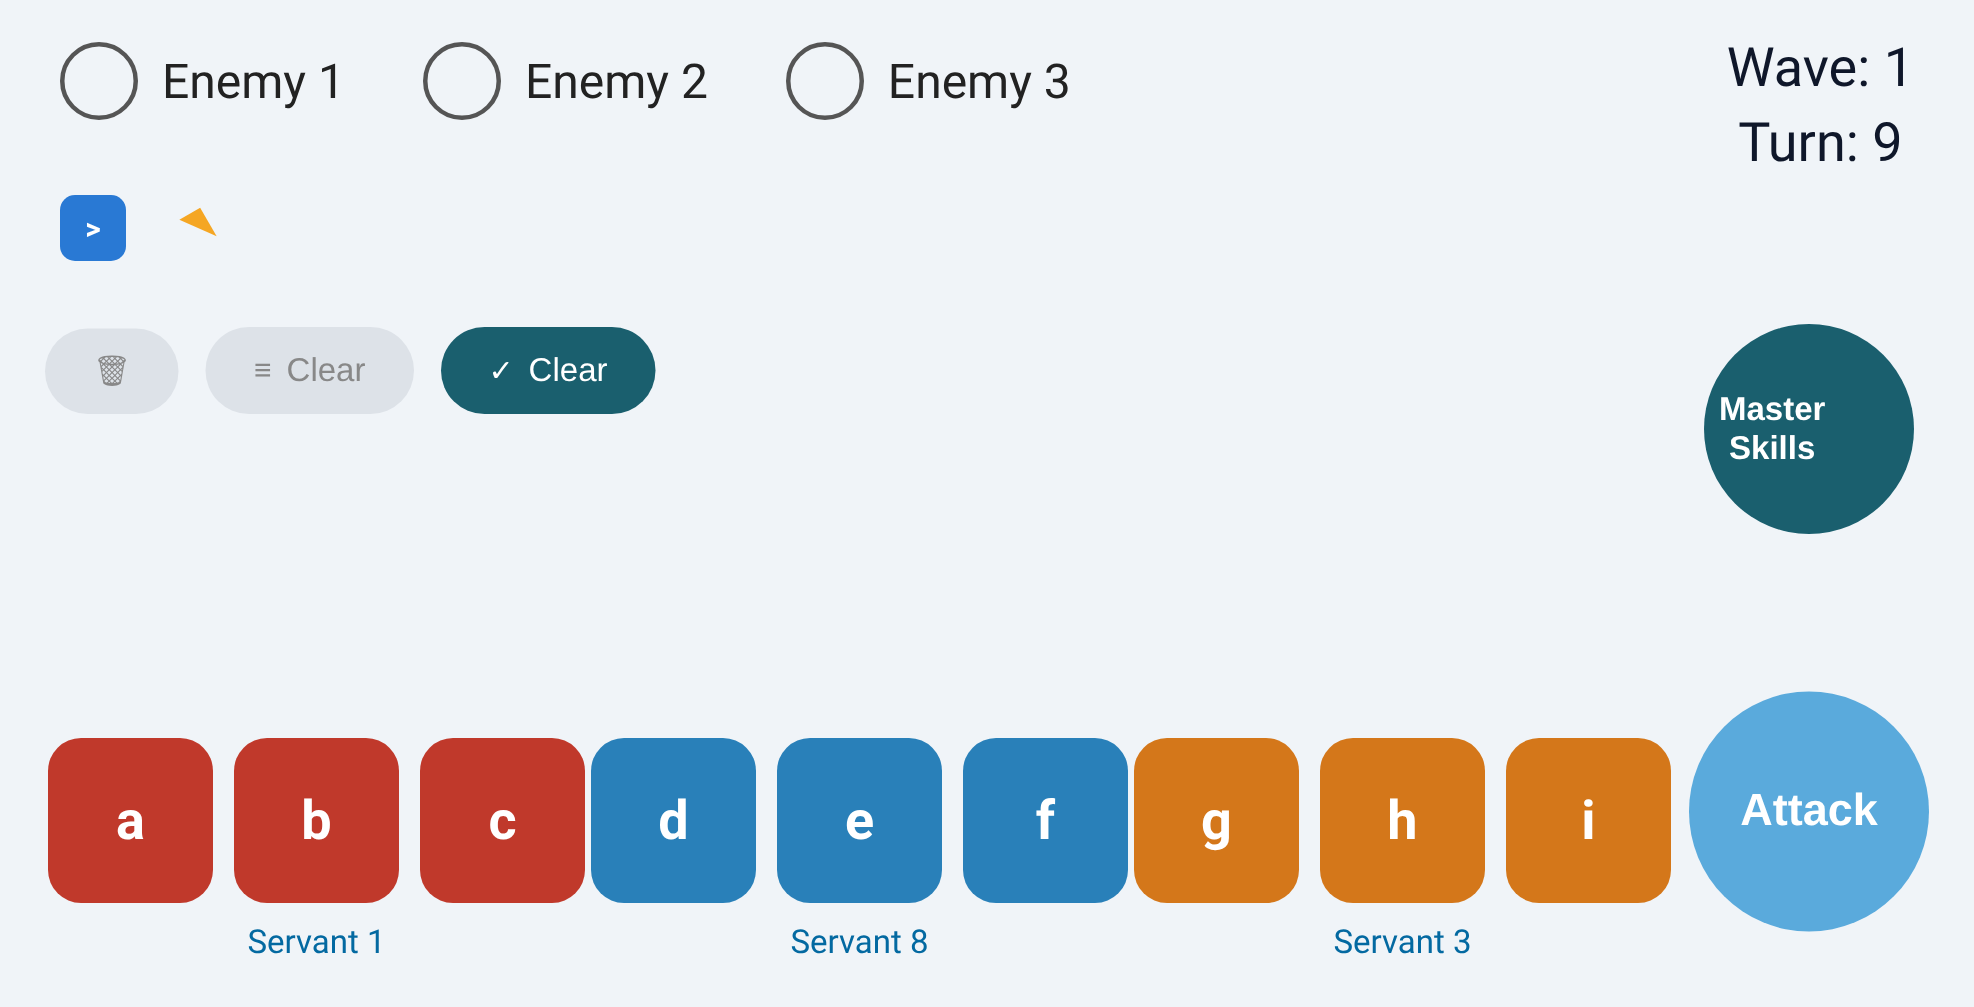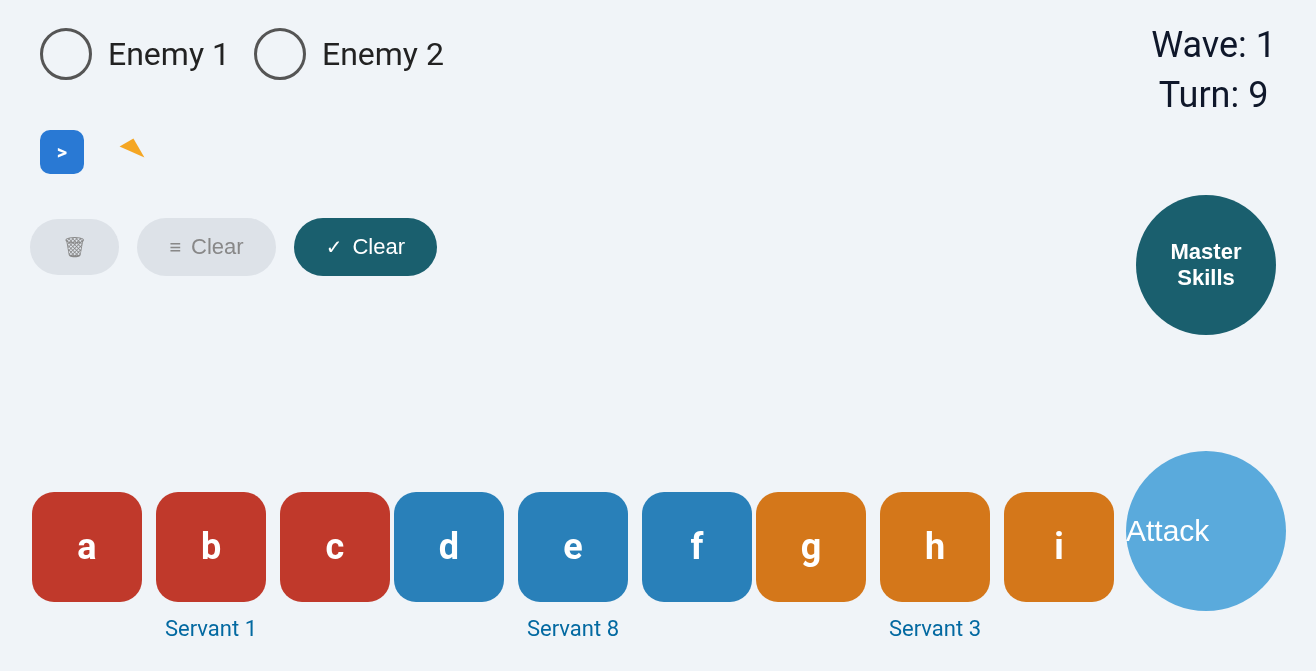--- a/index.html
+++ b/index.html
@@ -10,21 +10,21 @@
       height: 671px;
       overflow: hidden;
       position: relative;
     }
 
     
     .enemy-row {
       display: flex;
       align-items: center;
       padding: 28px 40px 0 40px;
-      gap: 24px;
+      gap: 52px;
     }
     .enemy-item {
       display: flex;
       align-items: center;
       gap: 16px;
     }
     .enemy-circle {
       width: 52px;
       height: 52px;
       border-radius: 50%;
@@ -112,33 +112,33 @@
       background: #1a5f6e;
       color: white;
     }
     .btn-icon {
       font-size: 20px;
     }
 
     
     .master-skills-btn {
       position: absolute;
-      top: 195px;
+      top: 216px;
       right: 40px;
       width: 140px;
       height: 140px;
       border-radius: 50%;
       background: #1a5f6e;
       color: white;
       font-size: 22px;
       font-weight: 700;
       text-align: center;
       display: flex;
       align-items: center;
-      justify-content: center;
+      justify-content: flex-start;
       cursor: pointer;
       border: none;
       line-height: 1.2;
       padding: 10px;
     }
 
     
     .servants-area {
       position: absolute;
       bottom: 30px;
@@ -176,46 +176,51 @@
     .card-orange { background: #d4771a; }
     .servant-label {
       font-size: 22px;
       color: #0369a1;
       font-weight: 400;
     }
 
     
     .attack-btn {
       position: absolute;
-      bottom: 60px;
+      bottom: 50px;
       right: 30px;
       width: 160px;
       height: 160px;
       border-radius: 50%;
       background: #5aaadc;
       color: white;
       font-size: 30px;
-      font-weight: 400;
-      display: flex;
-      align-items: center;
+      font-weight: 700;
+      display: flex;
+      align-items: center;
+      justify-content: center;
       cursor: pointer;
       border: none;
     }
   </style>
 </head>
 <body>
 
 <div class="enemy-row">
   <div class="enemy-item">
     <div class="enemy-circle"></div>
     <span class="enemy-label">Enemy 1</span>
   </div>
   <div class="enemy-item">
     <div class="enemy-circle"></div>
     <span class="enemy-label">Enemy 2</span>
+  </div>
+  <div class="enemy-item">
+    <div class="enemy-circle"></div>
+    <span class="enemy-label">Enemy 3</span>
   </div>
 </div>
 
 <div class="wave-info">
   <div>Wave: 1</div>
   <div>Turn: 9</div>
 </div>
 
 <div class="terminal-area">
   <div class="terminal-icon">

